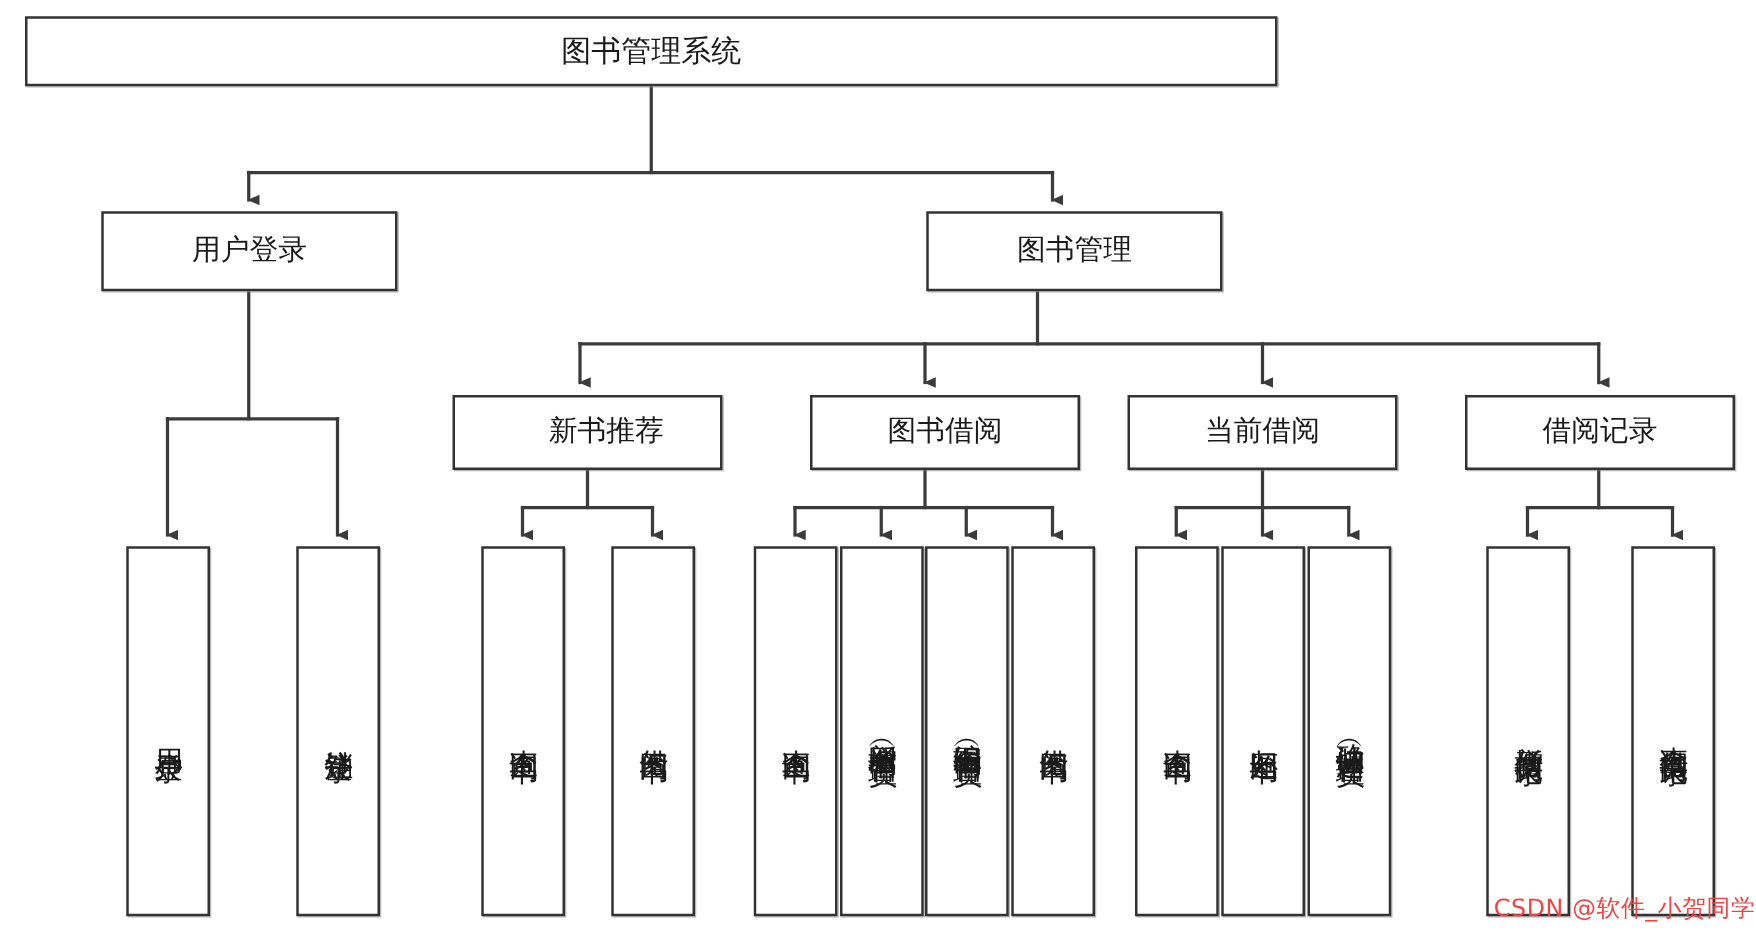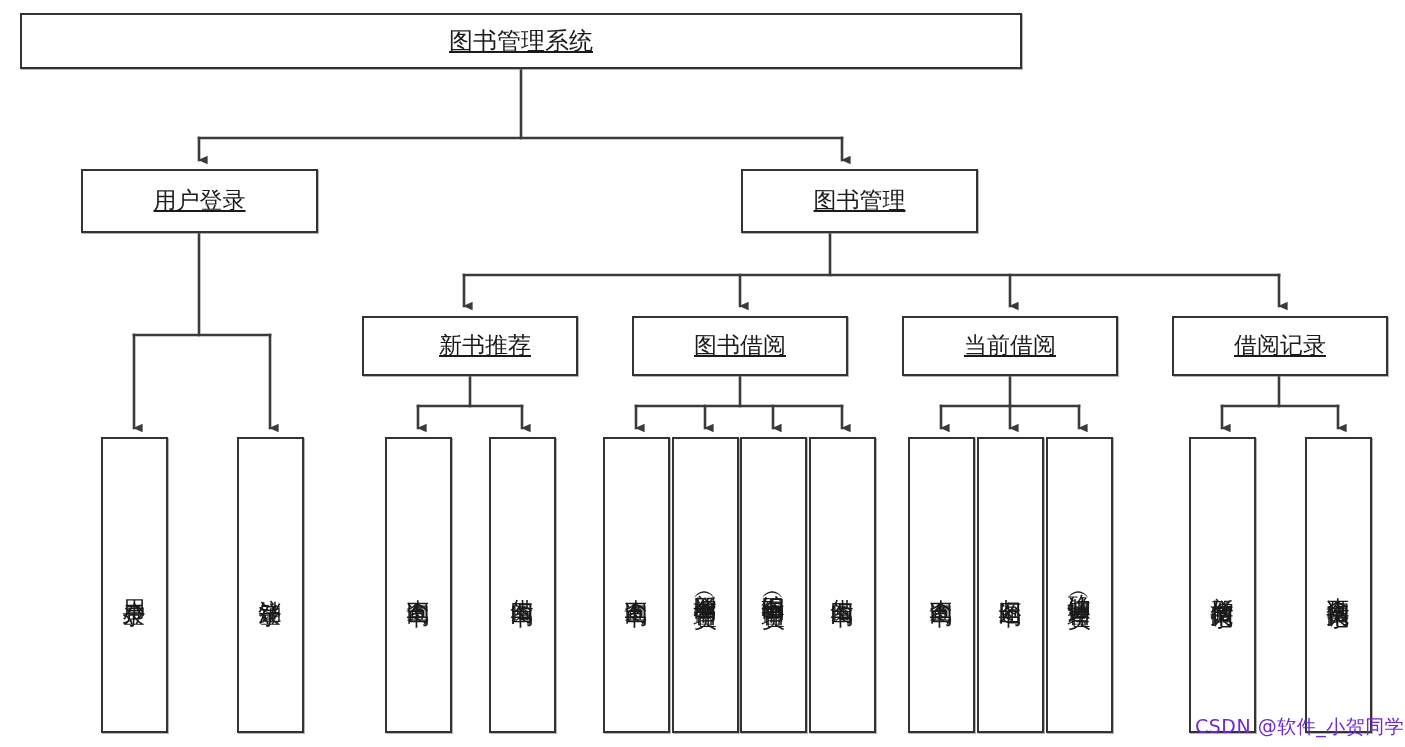--- a/index.html
+++ b/index.html
@@ -39,40 +39,39 @@
   }
   .node-label {
     color: #1a1a1a;
     text-align: center;
     line-height: 1.18;
     white-space: pre;
   }
   
   .node.h-node .node-label {
     font-size: 23px;
-    text-decoration: underline;
   }
   .node.root .node-label {
     font-size: 24px;
   }
   
   .node.leaf {
     align-items: center;
     justify-content: center;
   }
   .node.leaf .node-label {
     font-size: 23px;
     writing-mode: vertical-rl;
     text-orientation: upright;
     letter-spacing: 2px;
     line-height: 1.05;
   }
   .watermark {
     position: absolute;
-    color: #6d28d9;
+    color: #ef4444;
     font-size: 19px;
     letter-spacing: 0.5px;
     white-space: nowrap;
     user-select: none;
   }
 </style>
 </head>
 <body>
 
 <div id="diagram-root">
@@ -136,21 +135,21 @@
   </div>
 
   <div class="node h-node" style="left:741px; top:169px; width:237px; height:64px;">
     <span class="node-label">图书管理</span>
   </div>
 
   <div class="node h-node" style="left:362px; top:316px; width:216px; height:60px;padding-left:30px;">
     <span class="node-label">新书推荐</span>
   </div>
 
-  <div class="node h-node" style="left:632px; top:316px; width:216px; height:60px;">
+  <div class="node h-node" style="left:648px; top:316px; width:216px; height:60px;">
     <span class="node-label">图书借阅</span>
   </div>
 
   <div class="node h-node" style="left:1172px; top:316px; width:216px; height:60px;">
     <span class="node-label">借阅记录</span>
   </div>
 
   <div class="node h-node" style="left:902px; top:316px; width:216px; height:60px;">
     <span class="node-label">当前借阅</span>
   </div>

